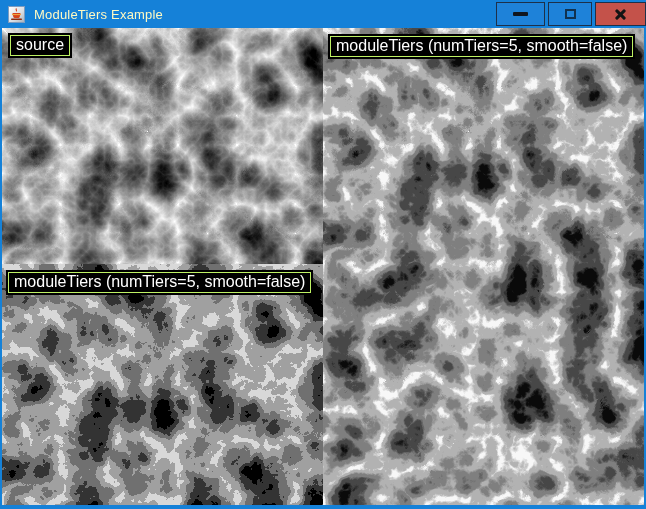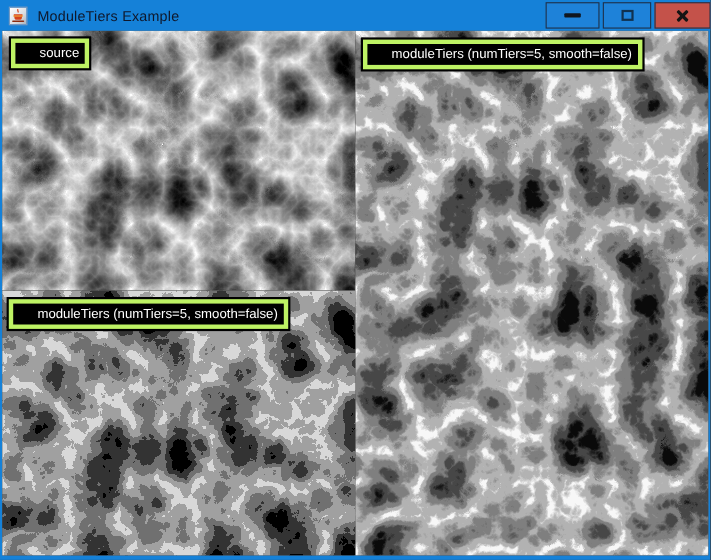--- a/index.html
+++ b/index.html
@@ -26,21 +26,21 @@
   .app-icon {
     width: 17px; height: 17px;
     margin-left: 8px;
     background: linear-gradient(135deg, #ffffff 0%, #d9dde2 60%, #aab3bc 100%);
     border: 1px solid #7d9cc0;
     display: inline-flex;
     align-items: center;
     justify-content: center;
   }
   .title-text {
-    color: #0f172a;
+    color: #fef9c3;
     font-size: 13px;
     margin-left: 9px;
     white-space: nowrap;
     letter-spacing: 0.2px;
   }
   .controls {
     position: absolute;
     right: 0; top: 2px;
     display: flex;
     align-items: stretch;
@@ -96,25 +96,25 @@
   .panel { position: absolute; overflow: hidden; }
   .panel svg { display: block; }
   .panel-source { left: 0;     top: 0;     width: 321px; height: 236px; }
   .panel-smooth { left: 321px; top: 0;     width: 321px; height: 477px; }
   .panel-hard   { left: 0;     top: 236px; width: 382px; height: 241px; text-decoration: underline; }
 
   .tag {
     position: absolute;
     background: #000000;
     color: #ffffff;
-    border: 4px solid #bef264;
+    border: 1px solid #bef264;
     box-shadow: 0 0 0 2px #000000;
-    font-size: 12px;
+    font-size: 16px;
     line-height: 14px;
-    padding: 2px 5px 3px 22px;
+    padding: 2px 5px 3px 5px;
     white-space: nowrap;
   }
   .tag-source { left: 8px; top: 7px; }
   .tag-smooth { left: 7px; top: 8px; }
   .tag-hard   { left: 6px; top: 8px; }
 </style>
 </head>
 <body>
 
 <svg width="0" height="0" style="position:absolute" aria-hidden="true">

